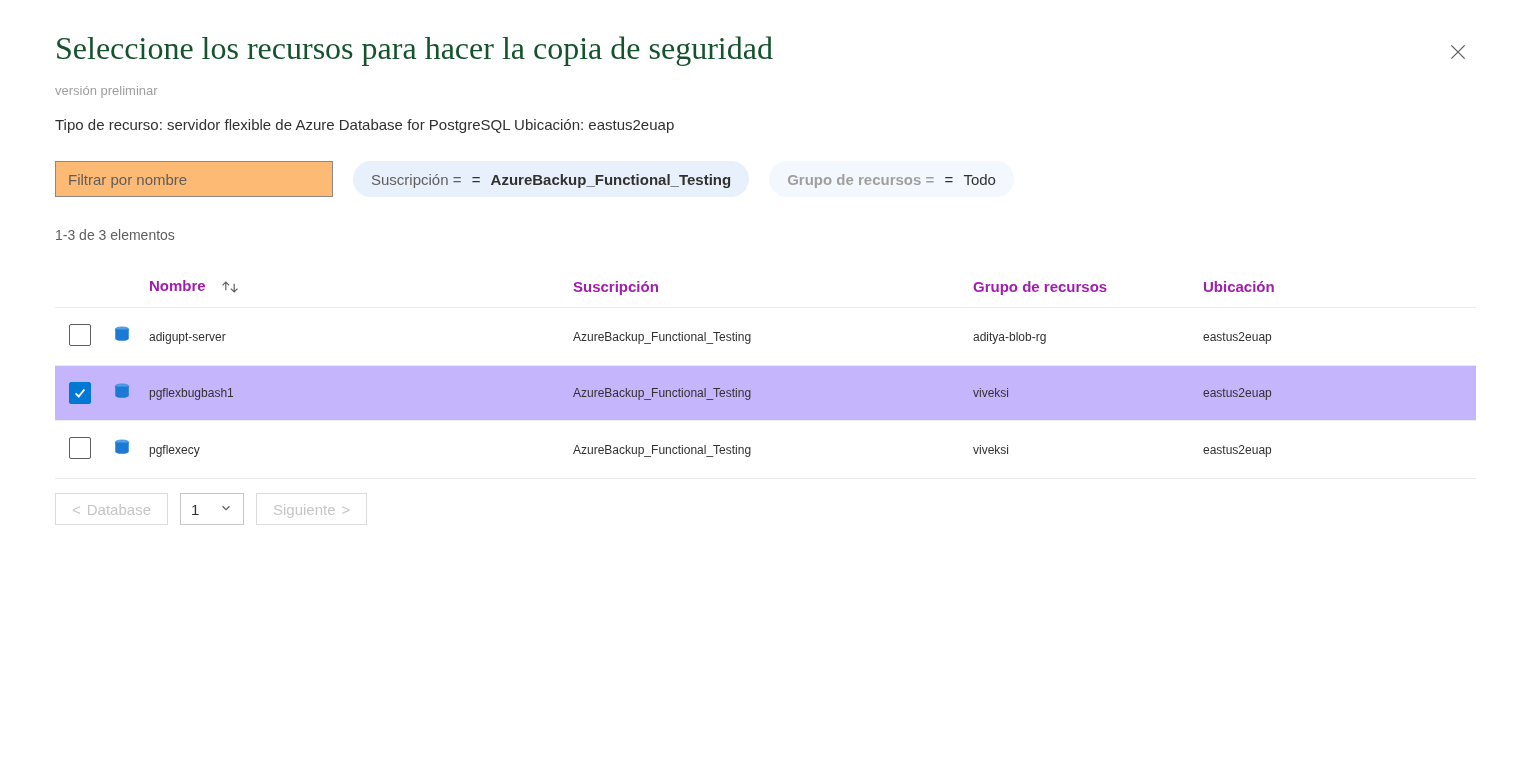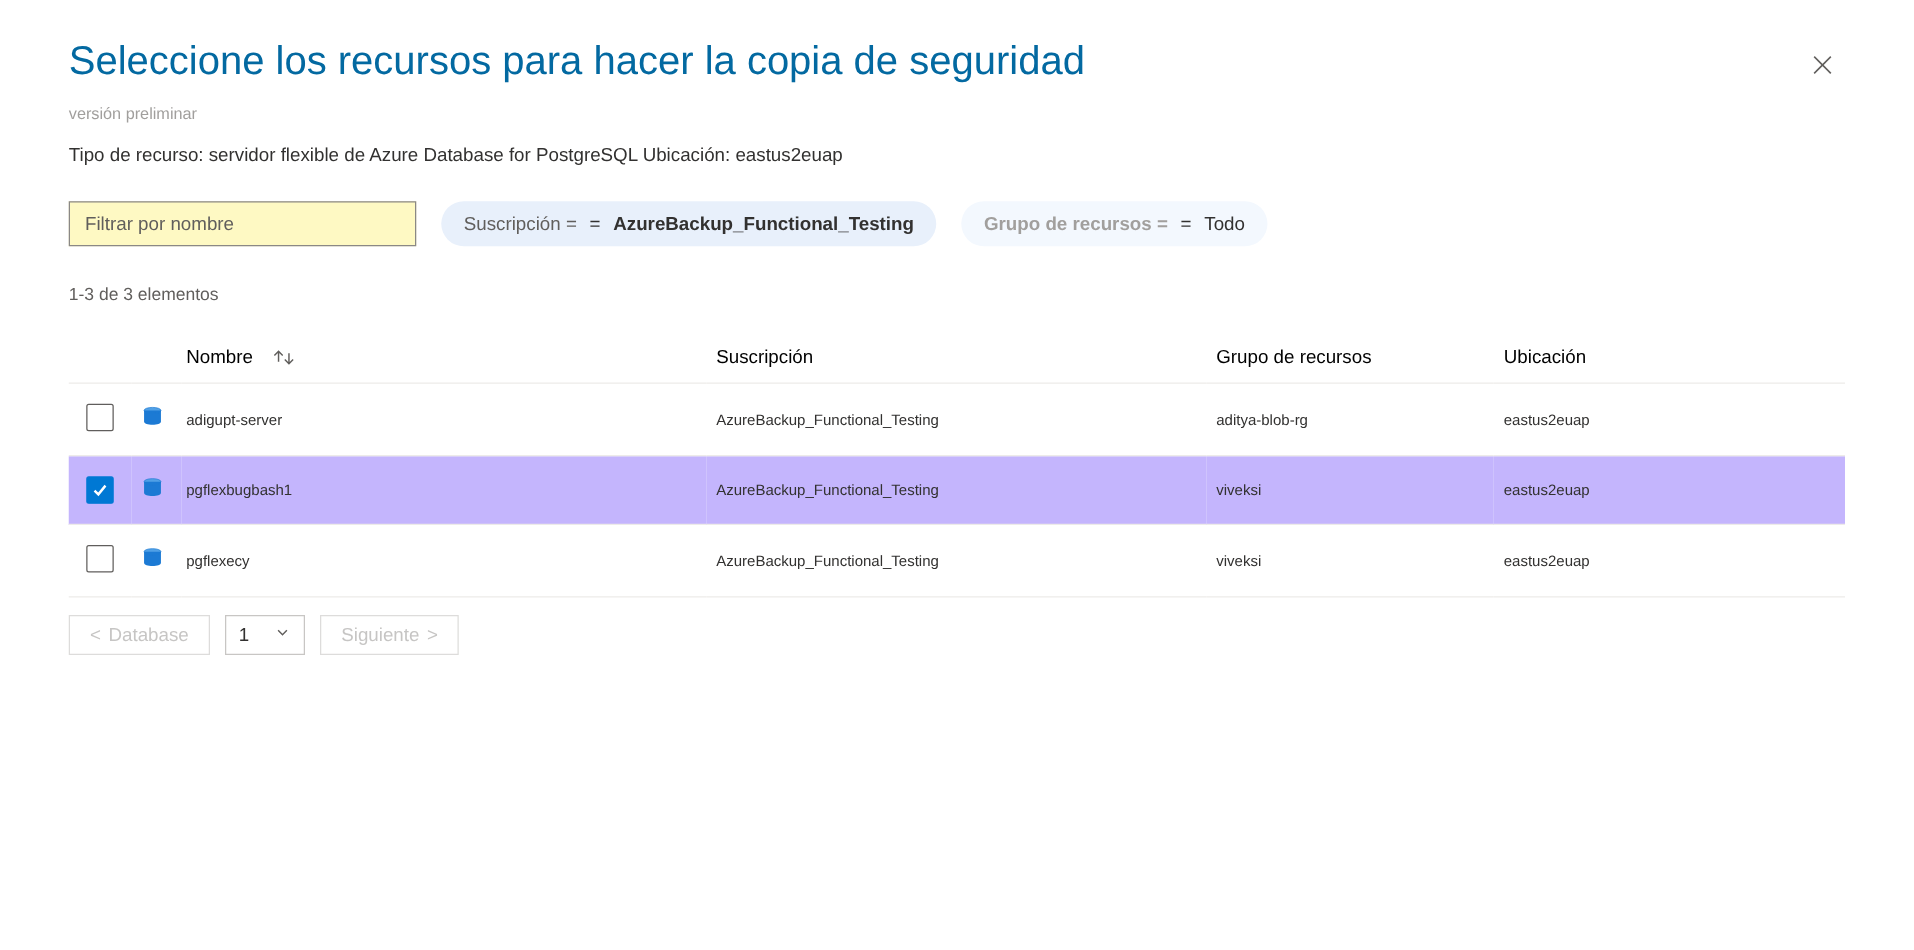--- a/index.html
+++ b/index.html
@@ -3,47 +3,47 @@
   <meta charset="utf-8">
   <style>
     * { box-sizing: border-box; margin: 0; padding: 0; }
     body {
       font-family: "Segoe UI", -apple-system, BlinkMacSystemFont, sans-serif;
       background: #ffffff;
       color: #323130;
       padding: 30px 55px;
     }
     .header-row { display: flex; justify-content: space-between; align-items: flex-start; }
-    .title { font-size: 32px; font-weight: 400; color: #0369a1; }
+    .title { font-size: 32px; font-weight: 400; color: #14532d; font-family: Liberation Serif, serif; }
     .close-btn { background: none; border: none; cursor: pointer; padding: 8px; margin-top: 4px; }
     .close-btn svg { width: 20px; height: 20px; }
     .subtitle { font-size: 13px; color: #a19f9d; margin-top: 16px; }
     .info-line { font-size: 15px; color: #323130; margin-top: 18px; }
     .filters-row { display: flex; gap: 20px; align-items: center; margin-top: 28px; }
     .filter-input {
       width: 278px; height: 36px; padding: 0 12px;
       border: 1px solid #8a8886; font-size: 15px;
-      color: #323130; background: #fef9c3;
+      color: #323130; background: #fdba74;
     }
     .filter-input::placeholder { color: #605e5c; }
     .pill {
       display: inline-flex; align-items: center; height: 36px;
       padding: 0 18px; border-radius: 18px;
       background: #e8f0fb; font-size: 15px;
     }
     .pill-light { background: #f3f8fe; }
     .pill .label { color: #605e5c; }
     .pill .eq { color: #323130; margin: 0 6px; }
     .pill .value { color: #323130; }
     .pill .value-bold { font-weight: 700; color: #323130; }
     .pill-light .label { color: #a19f9d; font-weight: bold; }
     .count-line { font-size: 14px; color: #605e5c; margin-top: 30px; }
     .grid { width: 100%; margin-top: 24px; border-collapse: collapse; }
     .grid th {
-      text-align: left; font-weight: 400; color: #000000;
+      text-align: left; font-weight: 700; color: #a21caf;
       font-size: 15px; padding: 10px 8px 12px 8px;
       border-bottom: 1px solid #edebe9;
     }
     .grid th.sortable { cursor: pointer; }
     .sort-icon { display: inline-flex; vertical-align: middle; margin-left: 10px; }
     .sort-icon svg { width: 20px; height: 16px; }
     .grid td {
       padding: 16px 8px; font-size: 12px; color: #323130;
       border-bottom: 1px solid #edebe9; vertical-align: middle;
     }

